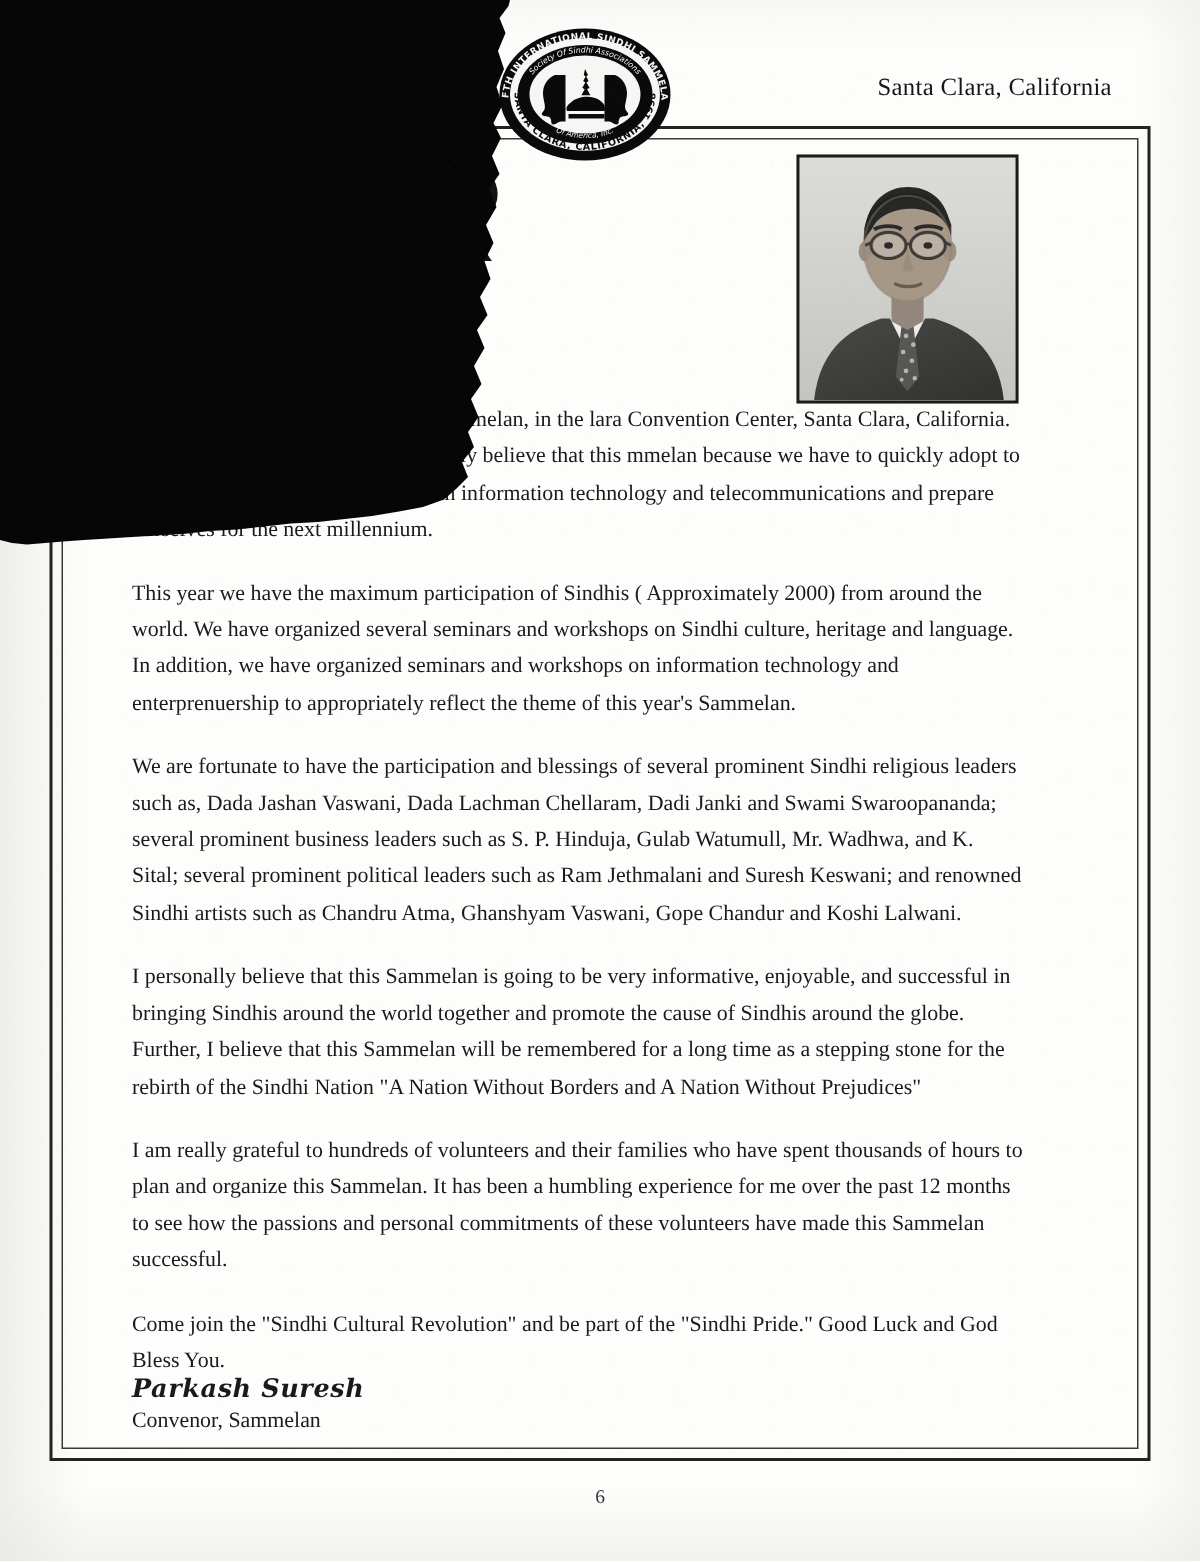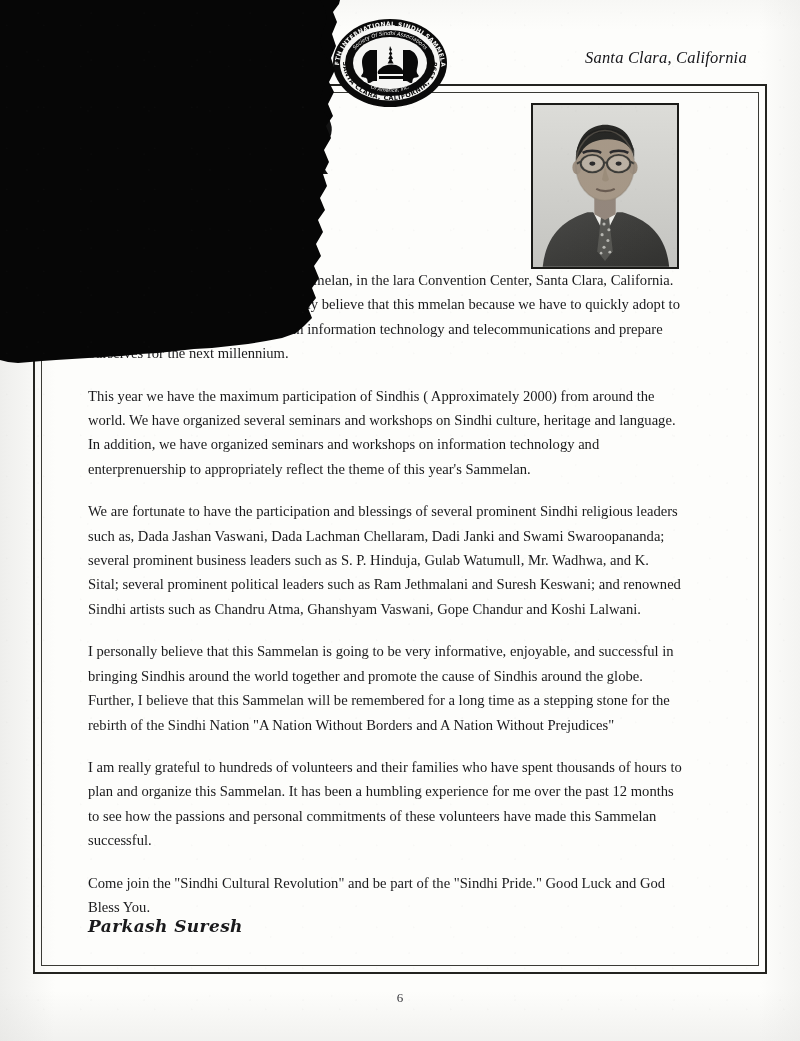--- a/index.html
+++ b/index.html
@@ -54,21 +54,20 @@
 
   
   .header-location {
     position: absolute;
     left: 585px;
     top: 48px;
     font-size: 16.5px;
     color: #16161a;
     letter-spacing: 0.2px;
     white-space: nowrap;
-    font-style: italic;
   }
 
   
   .seal {
     position: absolute;
     left: 329px;
     top: 18px;
     width: 122px;
     height: 90px;
   }
@@ -280,20 +279,21 @@
     <p class="para p1">u to the Fifth International Sindhi Sammelan, in the lara Convention Center, Santa Clara, California. The s in Information Age".  I personally believe that this mmelan because we have to quickly adopt to the innovations and advancements in information technology and telecommunications and prepare ourselves for the next millennium.</p>
     <p class="para">This year we have the maximum participation of Sindhis ( Approximately 2000) from around the world. We have organized several seminars and workshops on Sindhi culture, heritage and language. In addition, we have organized seminars and workshops on information technology and enterprenuership to appropriately reflect the theme of this year's  Sammelan.</p>
     <p class="para">We are fortunate to have the participation and blessings of several prominent Sindhi religious leaders such as, Dada Jashan Vaswani, Dada Lachman Chellaram, Dadi Janki and Swami Swaroopananda; several prominent business leaders such as S. P. Hinduja, Gulab Watumull, Mr. Wadhwa, and K. Sital; several prominent political leaders such as  Ram Jethmalani and Suresh Keswani; and renowned  Sindhi artists such as Chandru Atma, Ghanshyam Vaswani, Gope Chandur and Koshi Lalwani.</p>
     <p class="para">I personally believe that this Sammelan is going to be very informative, enjoyable, and successful in bringing Sindhis around the world together and promote the cause of Sindhis around the globe. Further, I believe that this Sammelan will be remembered for a long time as a stepping stone for the rebirth of the Sindhi Nation "A Nation Without Borders and A Nation Without Prejudices"</p>
     <p class="para">I am really grateful to hundreds of volunteers and their families who have spent thousands of hours to plan and organize this Sammelan.  It has been a humbling experience for me over the past 12 months to see how the passions and personal commitments of these volunteers have made this Sammelan successful.</p>
     <p class="para">Come join the "Sindhi Cultural Revolution" and be part of the "Sindhi Pride." Good Luck and God Bless You.</p>
   </div>
 
   <div class="sign-block">
     <p class="signature">Parkash Suresh</p>
+    <p class="sign-title">Convenor, Sammelan</p>
   </div>
 
   <div class="page-number">6</div>
 
   <div class="scan-artifact">
     <svg viewBox="0 0 370 385" xmlns="http://www.w3.org/2000/svg" preserveAspectRatio="none">
       <path fill="#060606" d="
         M0,0
         L352,0
         L349,12 L343,20 L347,30 L342,42 L346,54 L341,66

